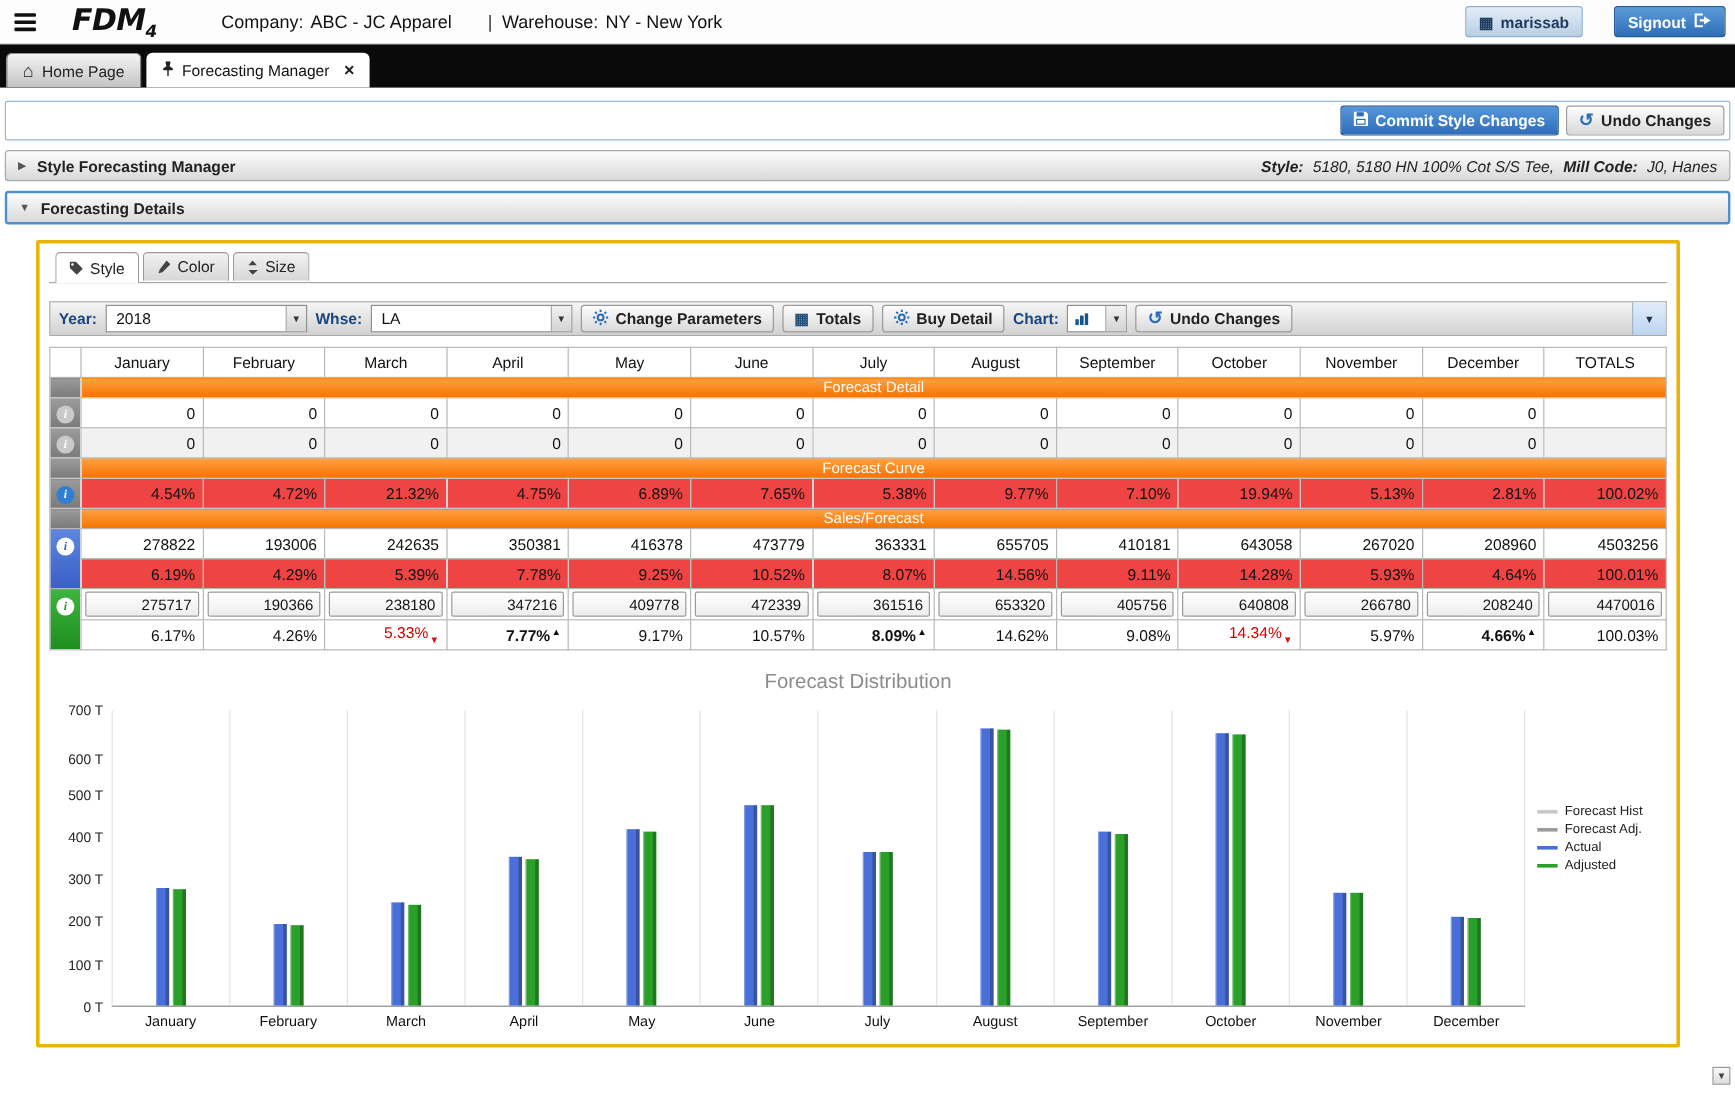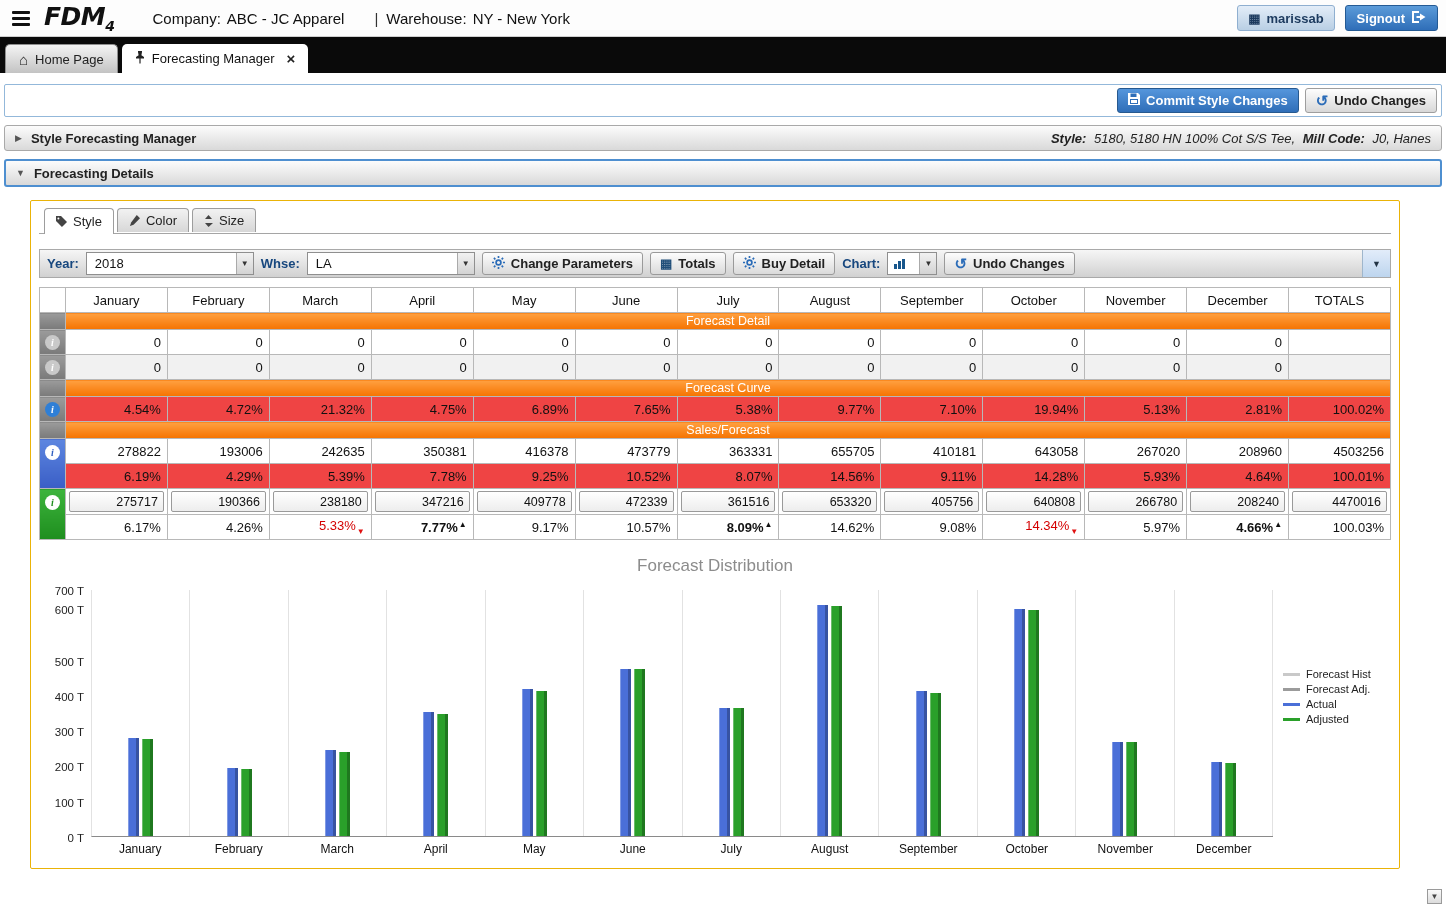--- a/index.html
+++ b/index.html
@@ -1,20 +1,20 @@
 <!DOCTYPE html>
 <html><head>
 <meta charset="utf-8">
 <style>
   * { box-sizing: border-box; margin: 0; padding: 0; }
   html,body { width:1446px; height:914px; overflow:hidden; }
   body { font-family:"Liberation Sans", sans-serif; background:#fff; color:#111; position:relative; }
 
   
-  .app-header { height:37px; display:flex; align-items:center; padding:0 8px; background:#fdfdfd; border-bottom:1px solid #cfcfcf; }
+  .app-header { height:37px; display:flex; align-items:center; padding:0 8px; background:#fdfdfd; border-bottom:1px solid #cfcfcf;gap:16px; }
   .hamburger { width:18px; display:flex; flex-direction:column; gap:3px; margin-left:4px; cursor:pointer; }
   .hamburger span { height:3px; background:#111; border-radius:1px; }
   .logo { font-family:"DejaVu Sans", sans-serif; font-style:italic; font-weight:bold; font-size:25px; margin:0 38px 0 14px; letter-spacing:-0.5px; }
   .logo sub { font-size:14px; }
   .company-info { font-size:15px; display:flex; align-items:center; }
   .company-info .lbl { margin-right:6px; }
   .company-info .val { margin-right:22px; }
   .company-info .sep { margin:0 8px; color:#333; }
   .spacer { flex:1; }
   .user-btn { height:26px; background:linear-gradient(#e3edf8,#b9cfe4); border:1px solid #8fafd0; border-radius:3px; padding:0 10px; font:bold 13px "Liberation Sans",sans-serif; color:#1c3a5e; display:flex; align-items:center; gap:6px; margin-right:10px; cursor:pointer; }
@@ -41,21 +41,21 @@
   
   .panel-header { margin-top:8px; height:26px; background:linear-gradient(#fcfcfc,#d9d9d9); border:1px solid #a9a9a9; border-radius:3px; display:flex; align-items:center; padding:0 10px; font-size:13px; color:#222; cursor:pointer; }
   .panel-header .arr { font-size:9px; color:#555; margin-right:9px; }
   .panel-header .ptitle { font-weight:bold; }
   .panel-header.blue { border:2px solid #4e8fd0; height:28px; }
   .ph-right { margin-left:auto; font-size:13px; }
   .ph-right .blbl { font-weight:bold; font-style:italic; margin-left:4px; }
   .ph-right .ival { font-style:italic; margin-left:4px; }
 
   
-  .main-panel { margin:13px 42px 0 26px; border:1px solid #eab308; background:#fff; padding:5px 8px 12px; border-radius:2px; position:relative; }
+  .main-panel { margin:13px 42px 0 26px; border:3px solid #eab308; background:#fff; padding:5px 8px 12px; border-radius:2px; position:relative; }
 
   .detail-tabs { display:flex; gap:3px; border-bottom:1px solid #a5a5a5; padding:2px 5px 0; }
   .dtab { display:inline-flex; align-items:center; gap:6px; font-size:13px; color:#222; padding:0 11px; height:24px; border:1px solid #9d9d9d; border-bottom:none; border-radius:4px 4px 0 0; background:linear-gradient(#f2f2f2,#d7d7d7); margin-bottom:-1px; cursor:pointer; }
   .dtab.active { background:#fff; height:26px; }
   .dtab svg { display:block; }
 
   
   .filter-bar { margin-top:15px; height:29px; border:1px solid #a9a9a9; background:linear-gradient(#f6f6f6,#d1d1d1); display:flex; align-items:center; padding-left:7px; gap:7px; }
   .flabel { font-size:13px; font-weight:bold; color:#17477e; }
   .select { height:23px; background:#fff; border:1px solid #8f8f8f; display:inline-flex; align-items:stretch; font-size:13px; color:#111; cursor:pointer; }
@@ -444,21 +444,21 @@
     <div class="chart-widget">
       <div class="chart-title">Forecast Distribution</div>
       <div class="chart-body">
         <div class="chart-yaxis" id="chart-yaxis">
             <div class="ytick" style="bottom: -7px;">0 T</div>
             <div class="ytick" style="bottom: 28.2857px;">100 T</div>
             <div class="ytick" style="bottom: 63.5714px;">200 T</div>
             <div class="ytick" style="bottom: 98.8571px;">300 T</div>
             <div class="ytick" style="bottom: 134.143px;">400 T</div>
             <div class="ytick" style="bottom: 169.429px; margin-top: 23px;">500 T</div>
-            <div class="ytick" style="bottom: 221px;">600 T</div>
+            <div class="ytick" style="bottom: 199px;">600 T</div>
             <div class="ytick" style="bottom: 240px;">700 T</div>
           </div>
         <div class="chart-plot" id="chart-plot">
             <div class="bar-slot">
               <div class="bar" style="height: 98.4px; background: rgb(74, 111, 216);"></div>
               <div class="bar" style="height: 97.3px; background: rgb(42, 160, 42);"></div>
             </div>
             <div class="bar-slot">
               <div class="bar" style="height: 68.1px; background: rgb(74, 111, 216);"></div>
               <div class="bar" style="height: 67.2px; background: rgb(42, 160, 42);"></div>

